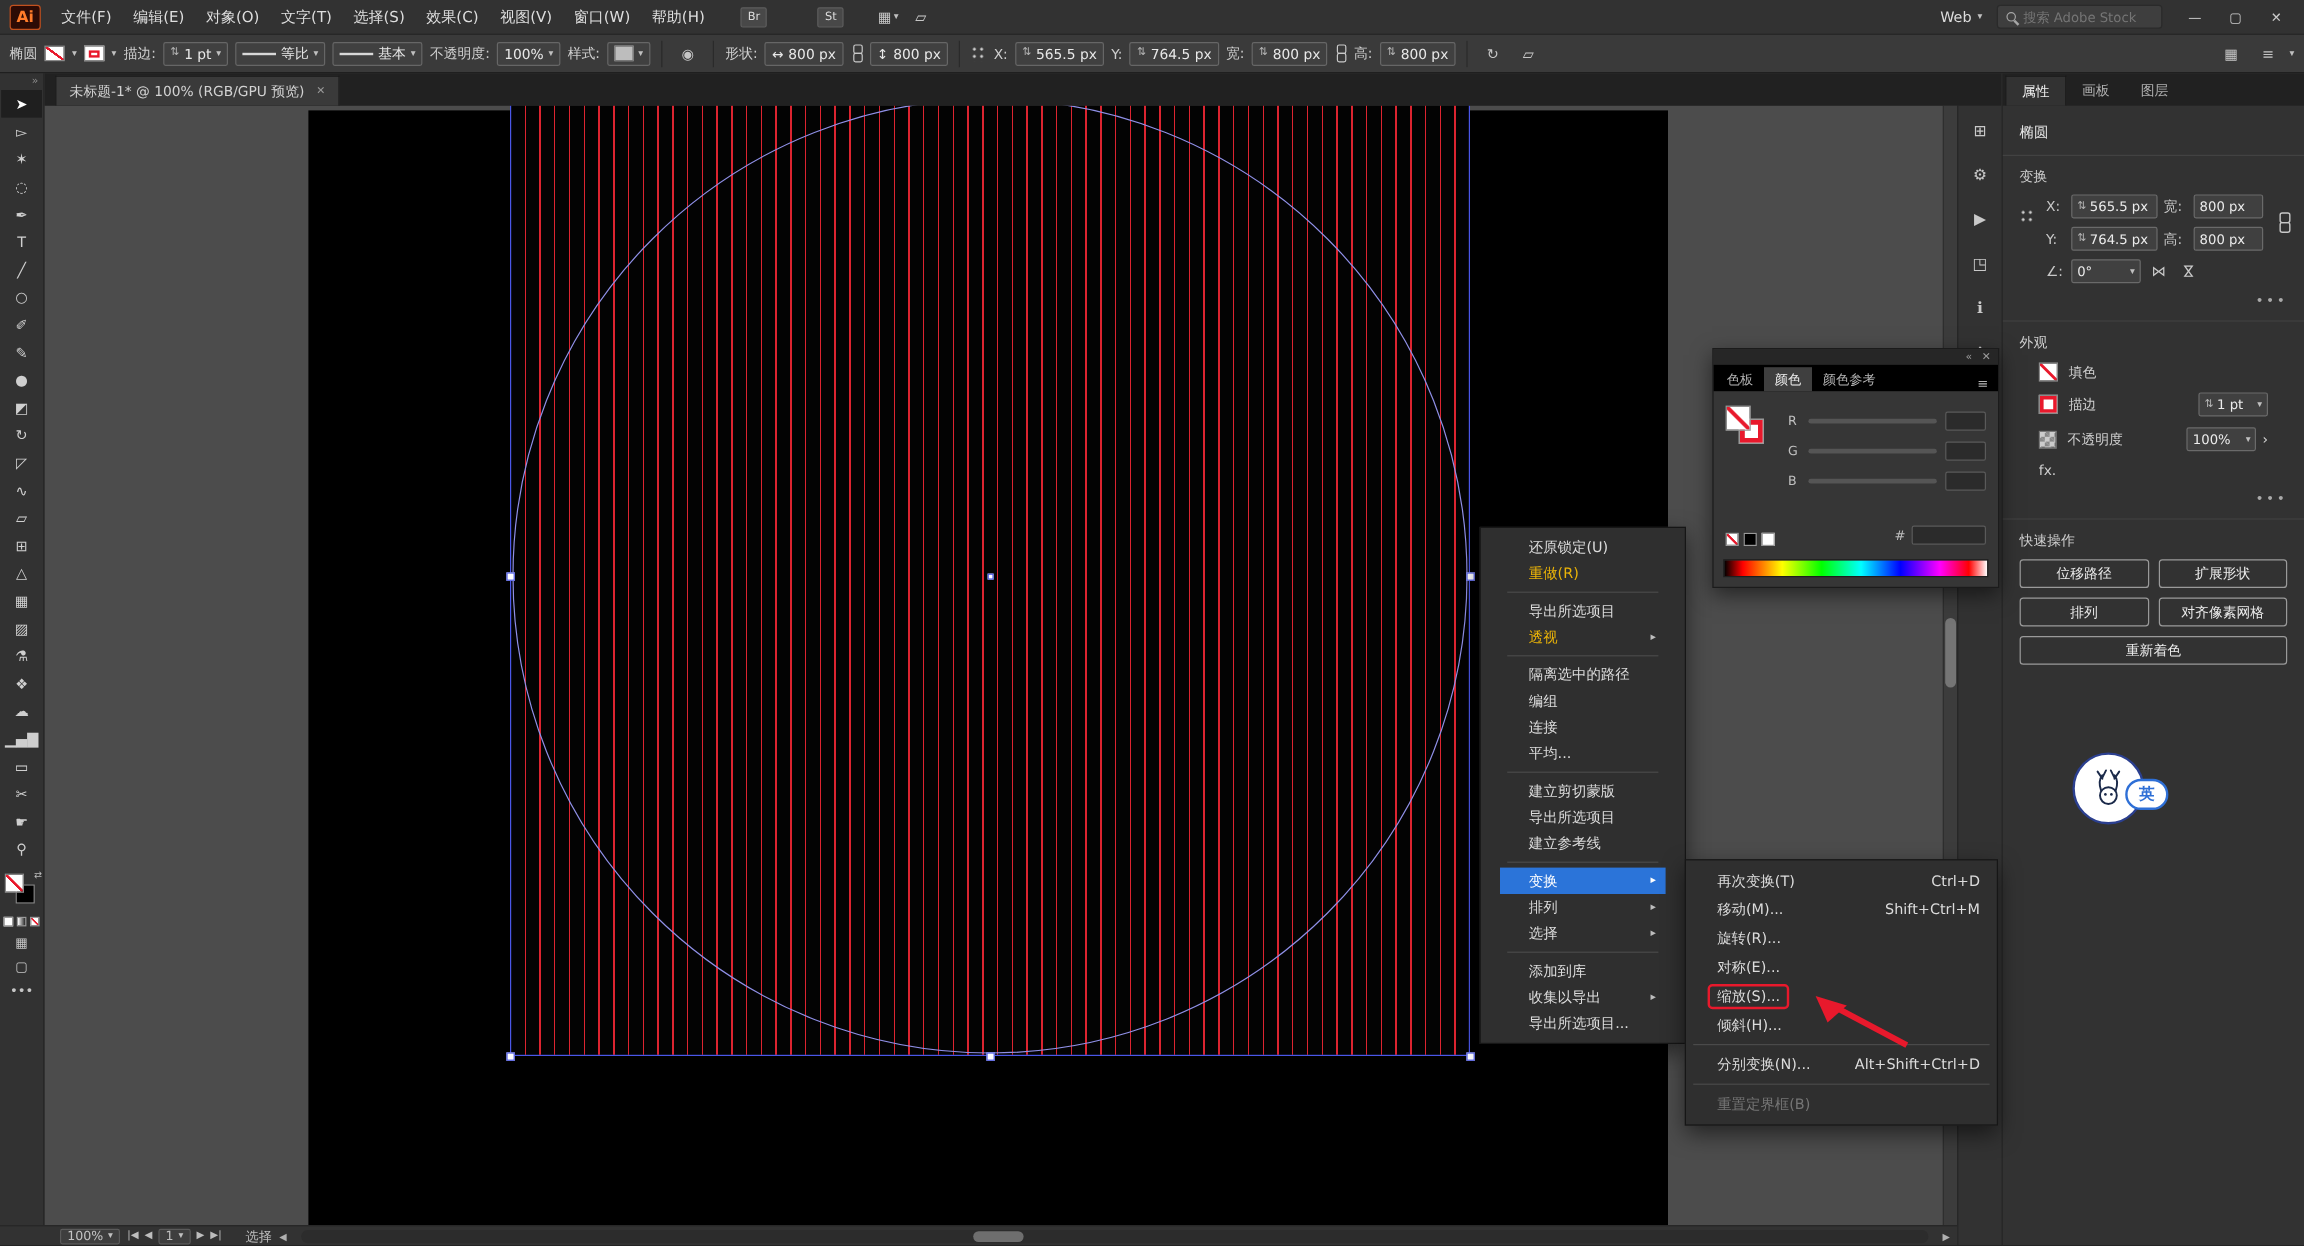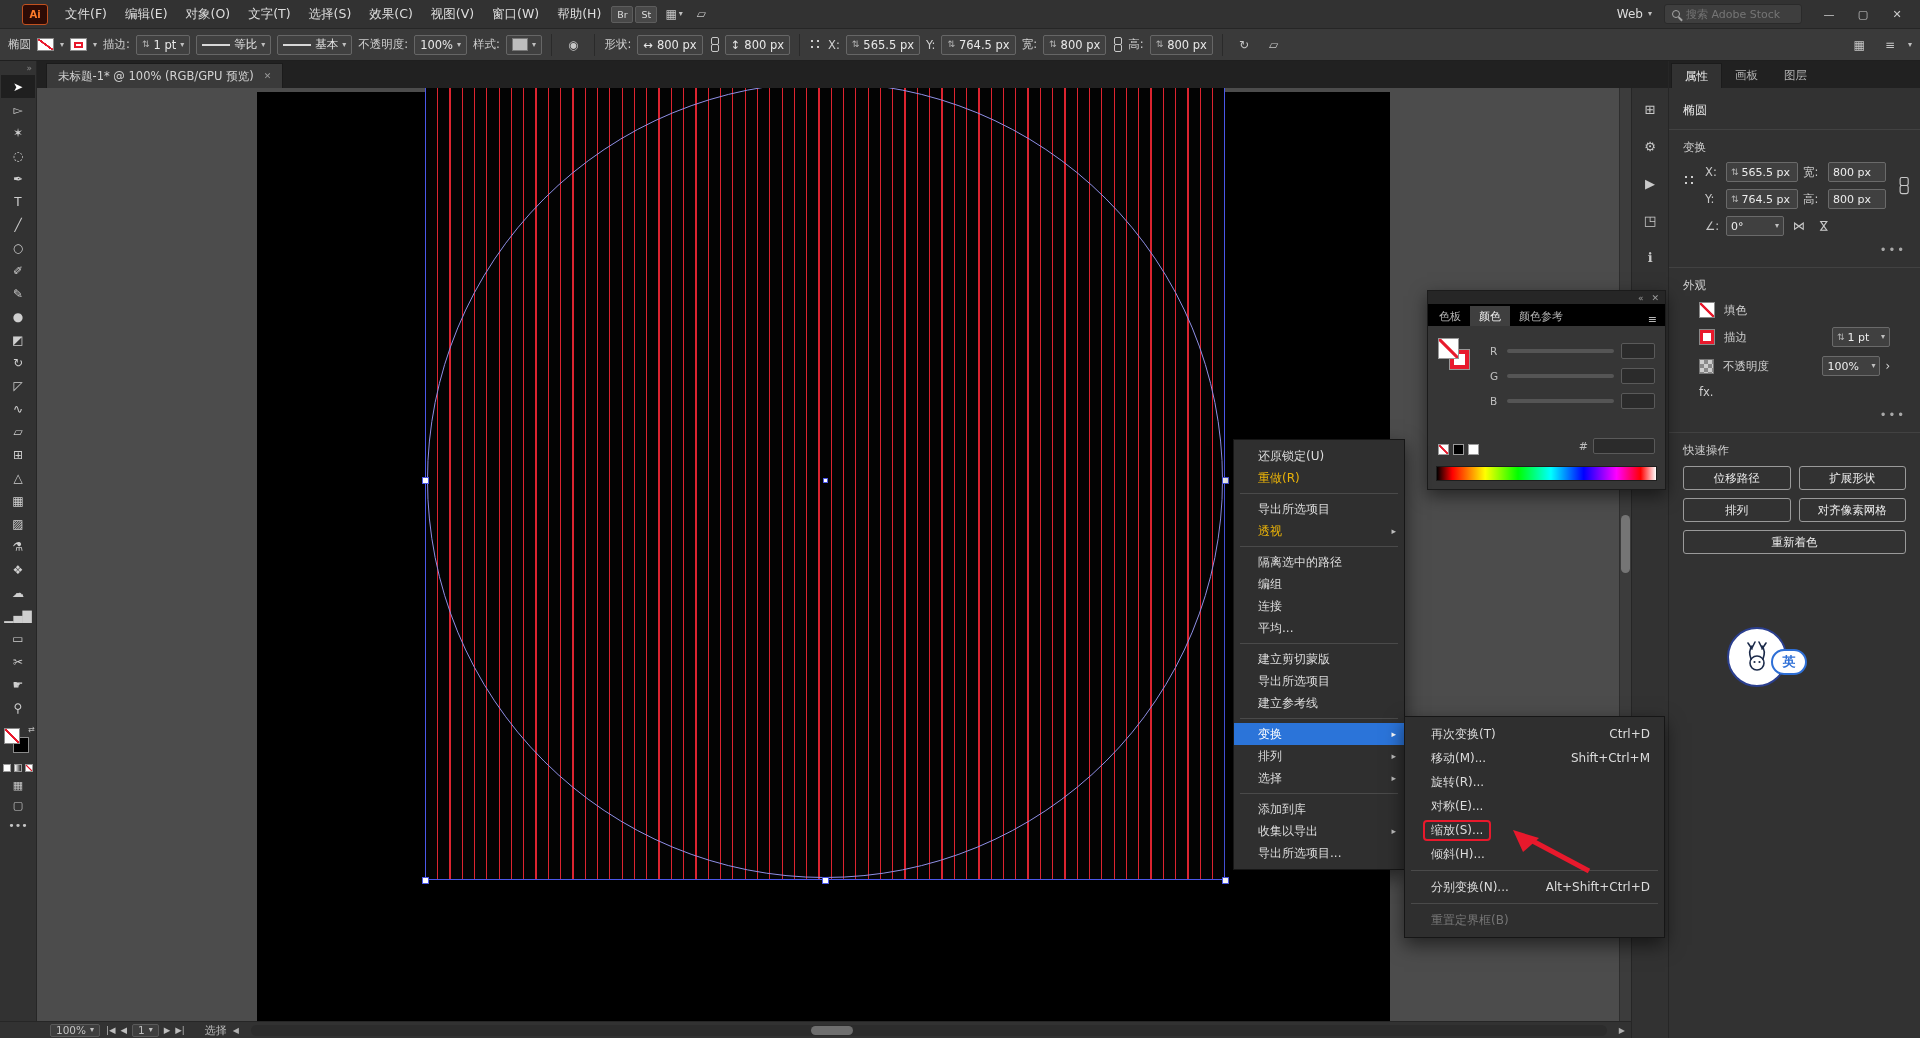--- a/index.html
+++ b/index.html
@@ -4,25 +4,25 @@
 <style>
   *{box-sizing:border-box;margin:0;padding:0}
   html,body{width:1920px;height:1038px;overflow:hidden}
   body{position:relative;background:#323232;font-family:"DejaVu Sans","Liberation Sans",sans-serif;
        font-size:12px;color:#d6d6d6;-webkit-user-select:none;user-select:none;cursor:default}
 
   
   .menubar{position:absolute;top:0;left:0;right:0;height:29px;background:#323232;
            border-bottom:1px solid #262626;display:flex;align-items:center;padding:0 6px;z-index:40}
   .ai-logo{width:26px;height:21px;border-radius:3px;background:#2d0b05;color:#ff7c2a;border:1px solid #c2511f;
-           font-weight:bold;font-size:10px;display:flex;align-items:center;justify-content:center;margin:0 8px 0 16px}
+           font-weight:bold;font-size:13px;display:flex;align-items:center;justify-content:center;margin:0 8px 0 2px}
   .menus{display:flex;align-items:flex-start}
   .menu-item{padding:0 9px;height:29px;display:flex;align-items:center;font-size:12.5px;color:#dedede}
   .mb-sq{width:22px;height:17px;background:#484848;border:1px solid #5d5d5d;color:#ddd;font-size:9.5px;
-         display:flex;align-items:center;justify-content:center;border-radius:2px;margin:0 1px}
+         display:flex;align-items:center;justify-content:center;border-radius:2px;margin:0 21px}
   .mb-icon{color:#c6c6c6;font-size:12px;padding:0 7px;display:flex;align-items:center;gap:2px}
   .chev{font-size:8px;color:#c0c0c0;line-height:1}
   .mb-spacer{flex:1}
   .workspace{display:flex;align-items:center;gap:5px;font-size:12px;color:#ddd;padding:0 12px}
   .searchbox{display:flex;align-items:center;gap:6px;background:#3e3e3e;border:1px solid #2a2a2a;border-radius:3px;
              height:20px;padding:0 7px;width:138px;margin-right:10px}
   .searchbox input{background:transparent;border:none;outline:none;color:#bbb;font-size:11px;width:100%;font-family:inherit}
   .mag{width:8px;height:8px;border:1.5px solid #a6a6a6;border-radius:50%;position:relative;flex:none}
   .mag::after{content:"";position:absolute;width:5px;height:1.5px;background:#a6a6a6;transform:rotate(45deg);right:-4px;bottom:-2px}
   .winbtns{display:flex;height:29px}
@@ -79,21 +79,21 @@
       background-image:repeating-linear-gradient(90deg,transparent 0px,transparent 11.1px,#dc2430 11.1px,#dc2430 12.3px);
       border:1px solid #4a57e8}
   .sel-circle{position:absolute;left:390px;top:-6px;width:796px;height:796px;border:1.5px solid #8f8fe6;border-radius:50%}
   .handle{position:absolute;width:7px;height:7px;background:#fff;border:1px solid #4a57e8}
   .handle.center{width:5px;height:5px}
   .vscroll-track{position:absolute;right:0;top:0;bottom:0;width:12px;background:#3c3c3c;border-left:1px solid #2e2e2e}
   .vscroll-thumb{position:absolute;right:1px;top:427px;width:9px;height:58px;background:#757575;border-radius:5px}
 
   
   .ctxmenu{position:absolute;left:1233px;top:439px;width:172px;background:#2f2f2f;border:1px solid #161616;
-           box-shadow:0 7px 18px rgba(0,0,0,.55);padding:5px 0;z-index:60}
+           box-shadow:0 7px 18px rgba(0,0,0,.55);padding:5px 16px;z-index:60}
   .mi{position:relative;display:flex;align-items:center;height:22px;padding:0 22px 0 24px;font-size:12px;color:#dcdcdc;white-space:nowrap}
   .mi.has-submenu::after{content:"▸";position:absolute;right:8px;font-size:9px;color:#bdbdbd}
   .mi.highlighted{background:#2b74d9;color:#fff}
   .mi.highlighted::after{color:#fff}
   .mi.disabled{color:#eab308}
   .mi.sep-after{margin-bottom:9px}
   .mi.sep-after::before{content:"";position:absolute;left:6px;right:6px;bottom:-5px;height:1px;background:#4a4a4a}
 
   
   .submenu{position:absolute;left:1404px;top:716px;width:261px;background:#2f2f2f;border:1px solid #161616;

